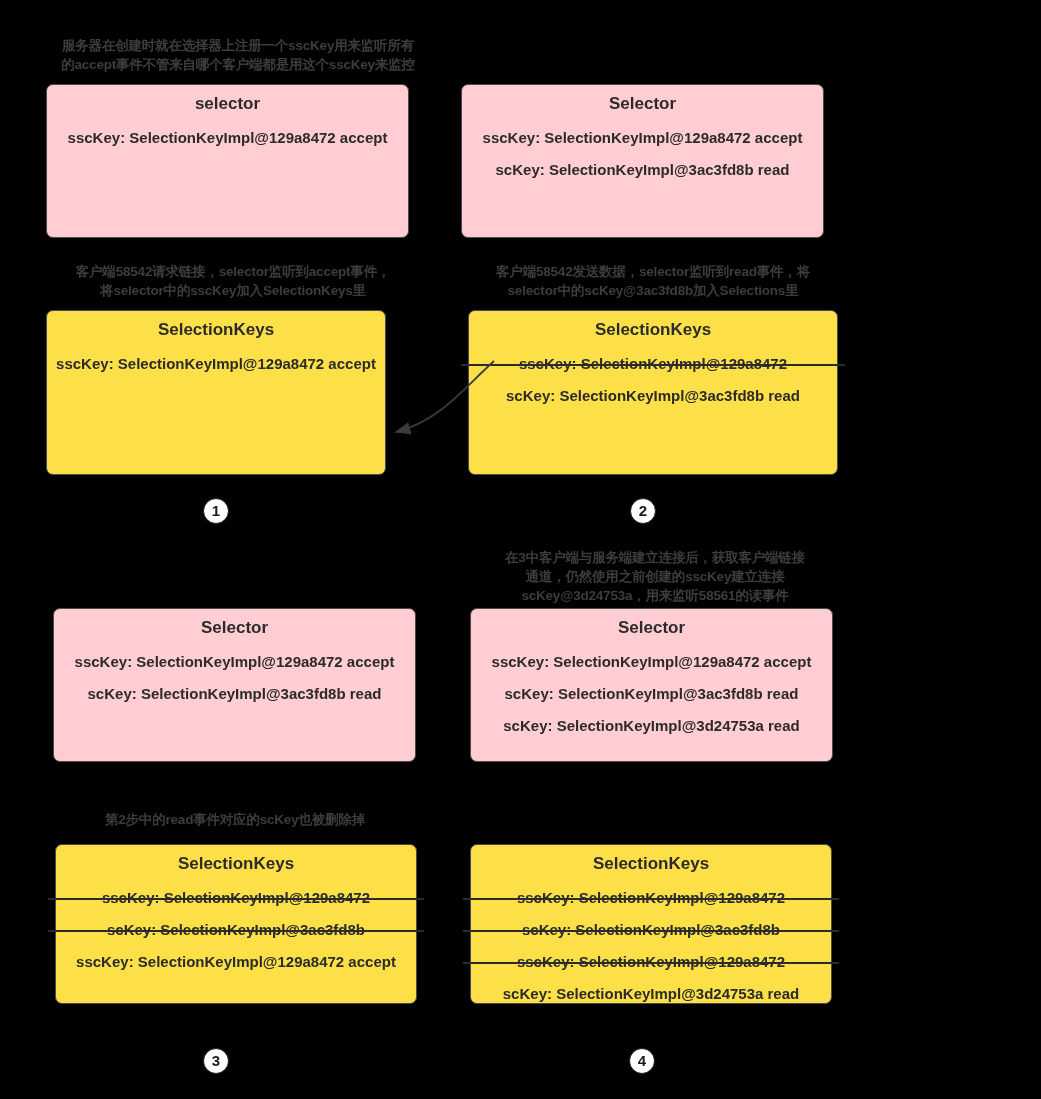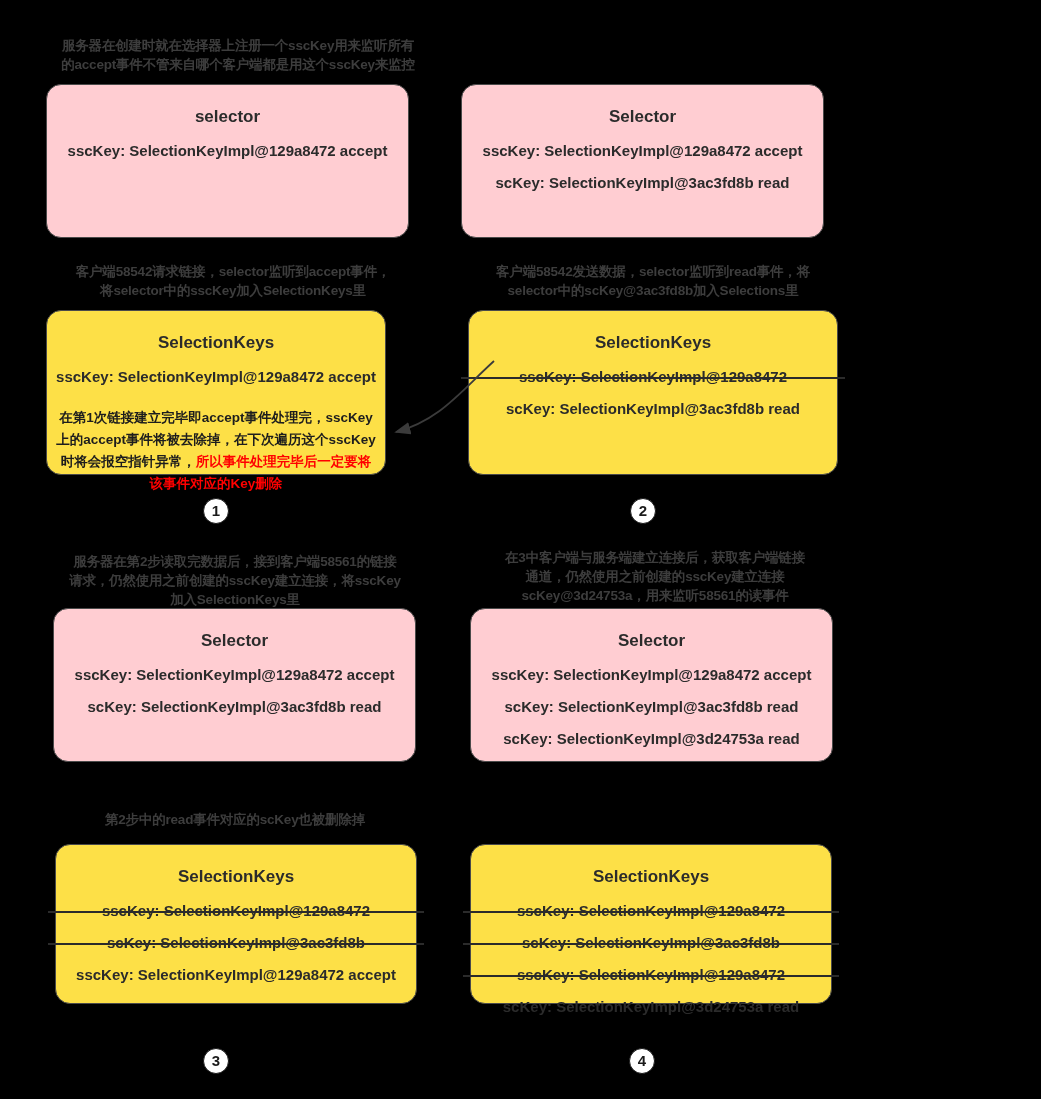--- a/index.html
+++ b/index.html
@@ -31,23 +31,23 @@
     line-height: 19px;
     text-align: center;
     letter-spacing: -0.2px;
     white-space: pre-line;
   }
 
   
   .box {
     position: absolute;
     border: 1.6px solid #4a4a4a;
-    border-radius: 15px;
+    border-radius: 7px;
     box-sizing: border-box;
-    padding-top: 20px;
+    padding-top: 7px;
   }
   .box.pink  { background: #ffcdd2; }
   .box.green { background: #fde047; }
 
   .box-title {
     text-align: center;
     font-size: 17px;
     font-weight: bold;
     color: #2b2b2b;
     margin-bottom: 6px;
@@ -128,40 +128,34 @@
     <div class="key-line">sscKey: SelectionKeyImpl@129a8472  accept</div>
     <div class="key-line">scKey: SelectionKeyImpl@3ac3fd8b  read</div>
   </div>
 
   <div class="caption" style="left:38px; top:262px; width:390px;">客户端58542请求链接，selector监听到accept事件，
 将selector中的sscKey加入SelectionKeys里</div>
 
   <div class="box green" style="left:46px; top:310px; width:340px; height:165px;">
     <div class="box-title">SelectionKeys</div>
     <div class="key-line">sscKey: SelectionKeyImpl@129a8472  accept</div>
-    <div class="note">
-      <span>在第1次链接建立完毕即accept事件处理完，sscKey上的accept事件将被去除掉，在下次遍历这个sscKey时将会报空指针异常，</span><span class="hl">所以事件处理完毕后一定要将该事件对应的Key删除</span>
-    </div>
   </div>
 
   <div class="caption" style="left:458px; top:262px; width:390px;">客户端58542发送数据，selector监听到read事件，将
 selector中的scKey@3ac3fd8b加入Selections里</div>
 
   <div class="box green" style="left:468px; top:310px; width:370px; height:165px;">
     <div class="box-title">SelectionKeys</div>
     <div class="key-line struck">sscKey: SelectionKeyImpl@129a8472</div>
     <div class="key-line">scKey: SelectionKeyImpl@3ac3fd8b  read</div>
   </div>
 
   <div class="badge" style="left:203px; top:498px;">1</div>
   <div class="badge" style="left:630px; top:498px;">2</div>
 
-  <div class="caption" style="left:40px; top:552px; width:390px;">服务器在第2步读取完数据后，接到客户端58561的链接
-请求，仍然使用之前创建的sscKey建立连接，将sscKey
-加入SelectionKeys里</div>
 
   <div class="box pink" style="left:53px; top:608px; width:363px; height:154px;">
     <div class="box-title">Selector</div>
     <div class="key-line">sscKey: SelectionKeyImpl@129a8472  accept</div>
     <div class="key-line">scKey: SelectionKeyImpl@3ac3fd8b  read</div>
   </div>
 
   <div class="caption" style="left:460px; top:548px; width:390px;">在3中客户端与服务端建立连接后，获取客户端链接
 通道，仍然使用之前创建的sscKey建立连接
 scKey@3d24753a，用来监听58561的读事件</div>

